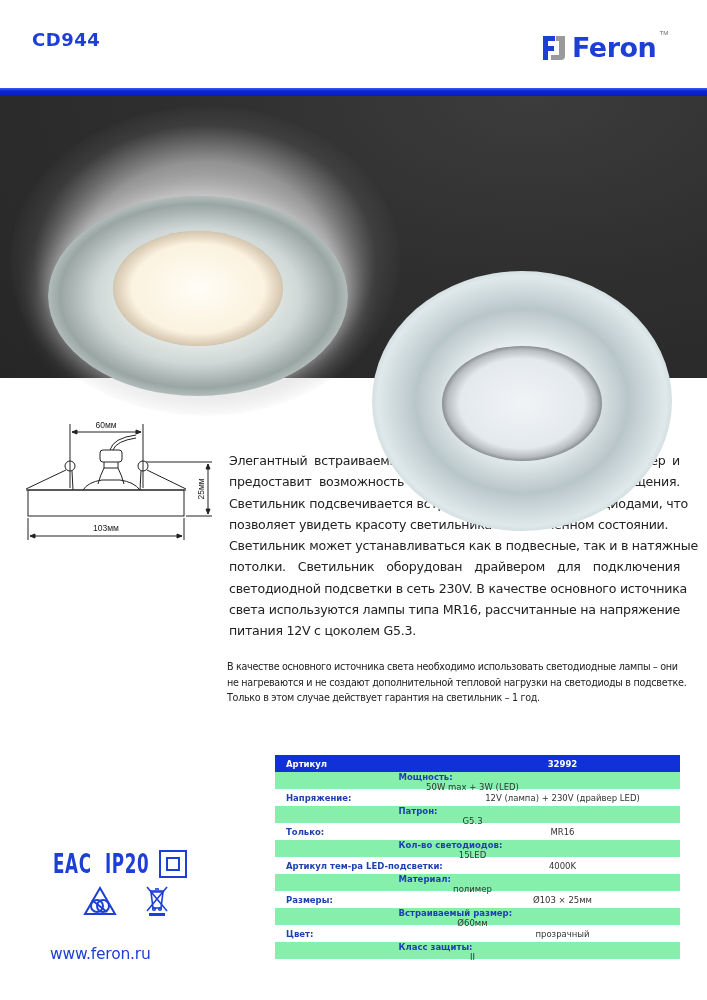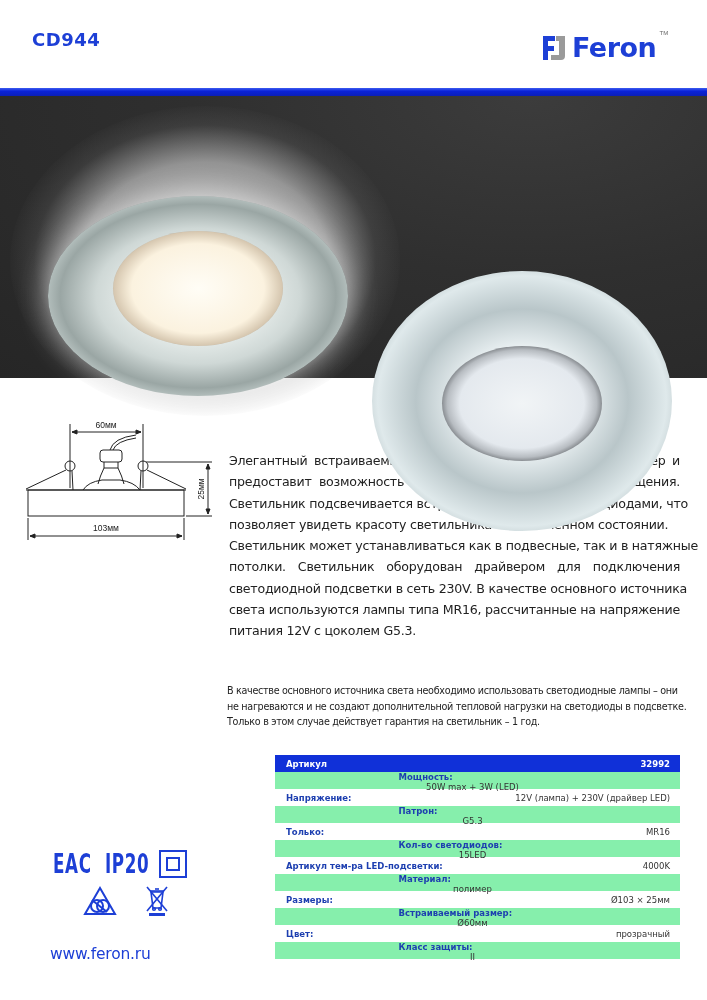--- a/index.html
+++ b/index.html
@@ -36,31 +36,31 @@
     
     .diagram { position: absolute; left: 18px; top: 410px; width: 200px; height: 145px; }
     .diagram svg { width: 200px; height: 145px; }
 
     
     .description { position: absolute; left: 229px; top: 450px; width: 451px; font-family: "DejaVu Sans", sans-serif; font-size: 12.6px; line-height: 21.3px; color: #222; text-align: justify; letter-spacing: -0.25px; }
     .description b { font-weight: bold; }
     .desc-line { display: block; text-align: justify; text-align-last: justify; white-space: nowrap; }
     .desc-line.last { text-align-last: left; }
 
-    .note { position: absolute; left: 227px; top: 683px; width: 455px; font-family: "DejaVu Sans", sans-serif; font-size: 9.6px; line-height: 15.7px; color: #222; letter-spacing: -0.3px; }
+    .note { position: absolute; left: 227px; top: 659px; width: 455px; font-family: "DejaVu Sans", sans-serif; font-size: 9.6px; line-height: 15.7px; color: #222; letter-spacing: -0.3px; }
     .note-line { display: block; white-space: nowrap; }
 
     
     .specs { position: absolute; left: 227px; top: 755px; width: 453px; font-family: "DejaVu Sans", sans-serif; font-size: 8.5px; }
     .spec-row { display: flex; height: 17px; align-items: center; margin-left: 48px; }
     .spec-row.odd { background: #86efac; flex-direction: column; }
     .spec-row.even { background: #ffffff; }
     .spec-row.head { background: #1030d8; }
     .spec-label { width: 180px; padding-left: 11px; font-weight: bold; color: #1d3fb0; white-space: nowrap; }
-    .spec-value { flex: 1; text-align: right; color: #333; padding-right: 10px; white-space: nowrap; }
+    .spec-value { flex: 1; text-align: center; color: #333; padding-right: 10px; white-space: nowrap; }
     .spec-row.head .spec-label, .spec-row.head .spec-value { color: #ffffff; font-weight: bold; }
 
     
     .certs { position: absolute; left: 53px; top: 848px; width: 150px; }
     .cert-row1 { display: flex; align-items: center; height: 32px; }
     .eac { font-family: "DejaVu Sans", sans-serif; font-weight: bold; font-size: 27px; color: #1d3fd6; transform: scaleX(0.62); transform-origin: left center; letter-spacing: 1px; width: 48px; line-height: 30px; }
     .ip { font-family: "DejaVu Sans", sans-serif; font-weight: bold; font-size: 27px; color: #1d3fd6; transform: scaleX(0.62); transform-origin: left center; width: 52px; margin-left: 4px; line-height: 30px; letter-spacing: 1px; }
     .class2 { width: 28px; height: 28px; border: 2.5px solid #1d3fd6; position: relative; margin-left: 2px; }
     .class2::after { content: ""; position: absolute; left: 5px; top: 5px; right: 5px; bottom: 5px; border: 2.5px solid #1d3fd6; }
     .cert-row2 { display: flex; align-items: center; height: 34px; margin-top: 4px; }

